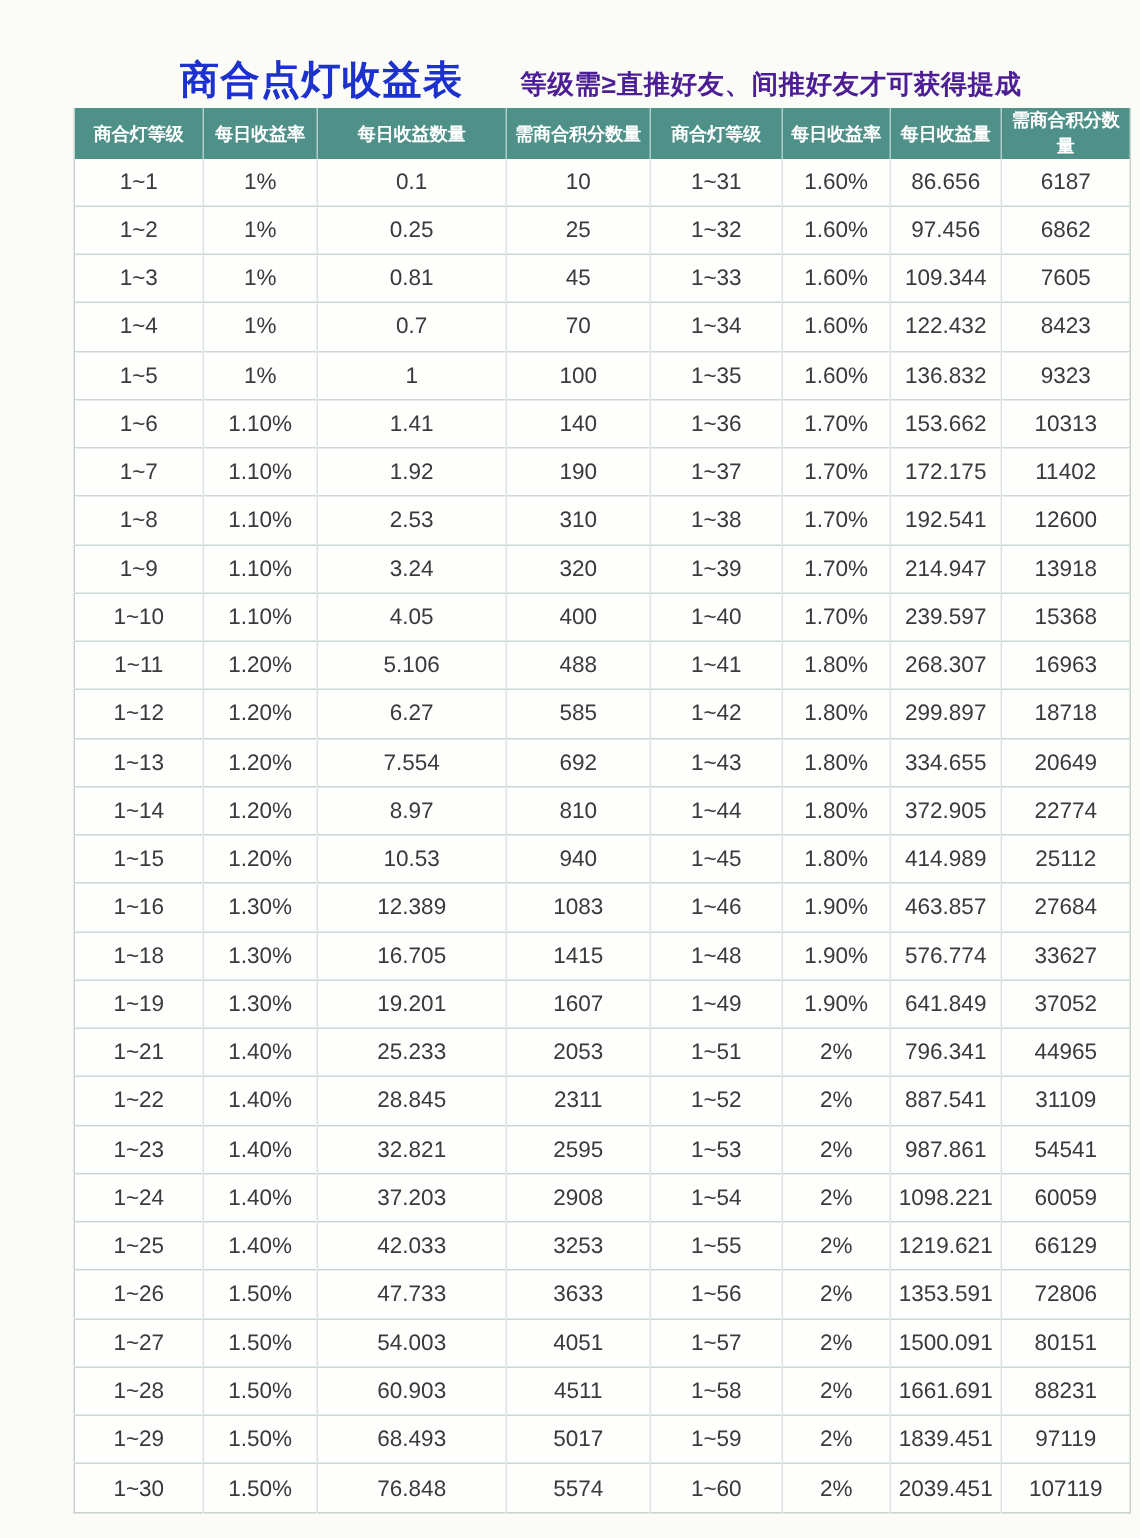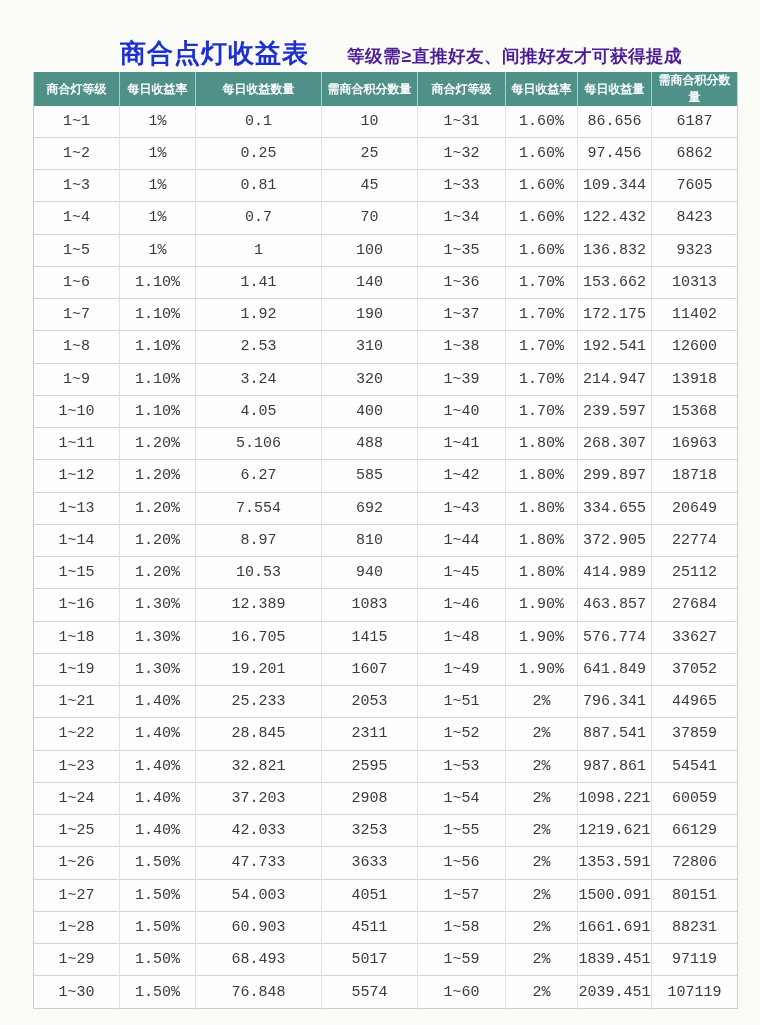--- a/index.html
+++ b/index.html
@@ -8,21 +8,20 @@
     width: 760px;
     height: 1025px;
     background: #fbfbf8;
     font-family: "Liberation Sans", "DejaVu Sans", sans-serif;
     overflow: hidden;
   }
   .page {
     position: relative;
     width: 760px;
     height: 1025px;
-    font-family: Liberation Mono, monospace;
   }
   .title-bar {
     position: absolute;
     top: 36px;
     left: 0;
     width: 760px;
     display: flex;
     align-items: baseline;
     white-space: nowrap;
   }
@@ -46,20 +45,21 @@
     top: 72px;
     width: 704px;
     height: 937px;
   }
   table.income {
     width: 704px;
     height: 937px;
     border-collapse: collapse;
     table-layout: fixed;
     background: #fefefd;
+    margin-left: 16px;
   }
   table.income thead th {
     background: #4f9189;
     color: #ffffff;
     font-size: 12px;
     font-weight: 600;
     height: 31px;
     text-align: center;
     vertical-align: middle;
     border-left: 1px solid rgba(255,255,255,0.55);
@@ -310,21 +310,21 @@
             <td>44965</td>
           </tr>
           <tr>
             <td>1~22</td>
             <td>1.40%</td>
             <td>28.845</td>
             <td>2311</td>
             <td>1~52</td>
             <td>2%</td>
             <td>887.541</td>
-            <td>37859</td>
+            <td>31109</td>
           </tr>
           <tr>
             <td>1~23</td>
             <td>1.40%</td>
             <td>32.821</td>
             <td>2595</td>
             <td>1~53</td>
             <td>2%</td>
             <td>987.861</td>
             <td>54541</td>

